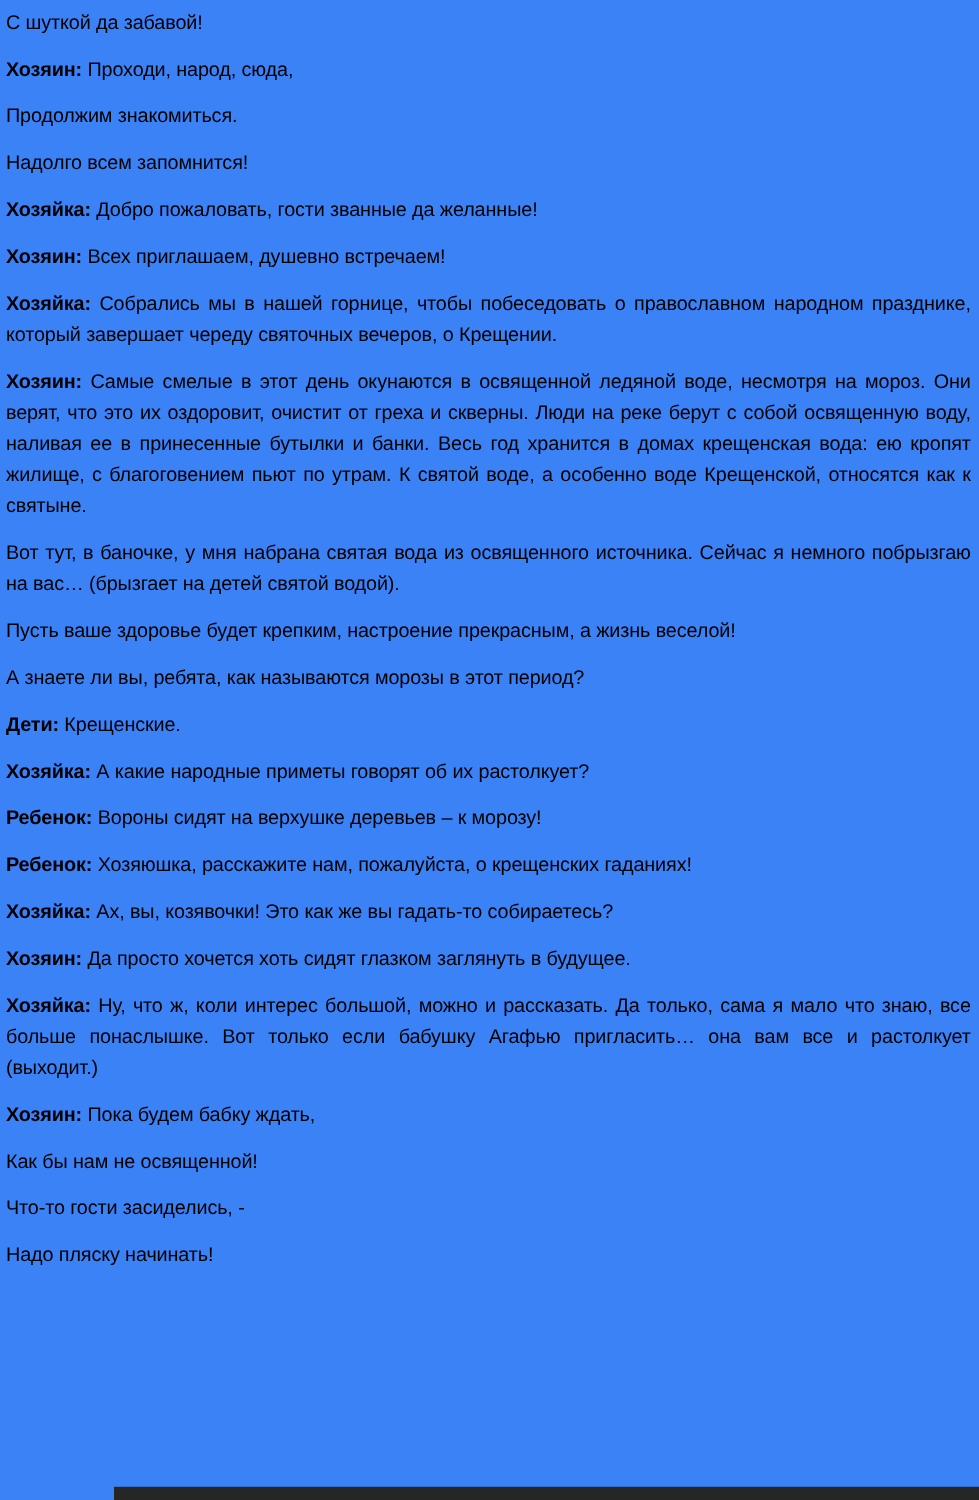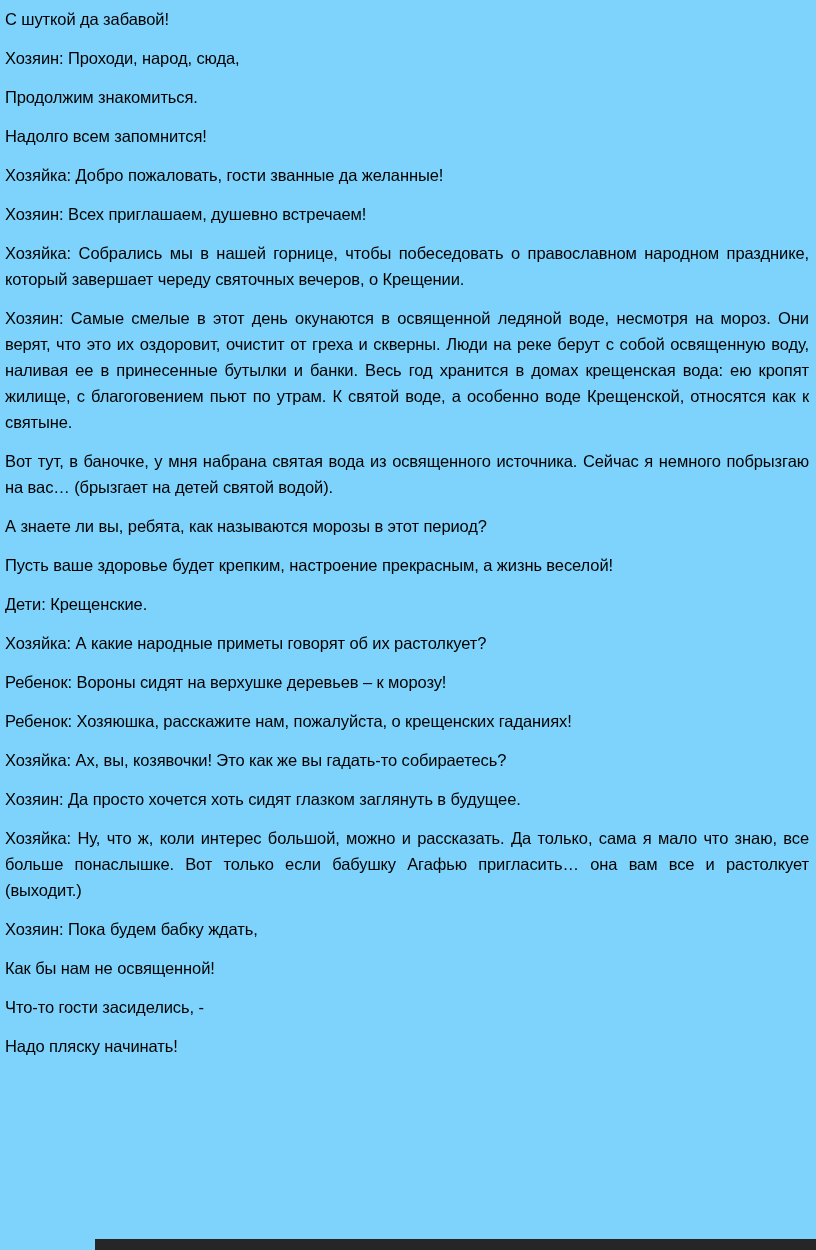--- a/index.html
+++ b/index.html
@@ -19,35 +19,35 @@
     line-height: 26px;
     padding: 6px 7px 0 5px;
     overflow: hidden;
   }
   .para {
     margin: 0 0 13px 0;
     text-align: justify;
     letter-spacing: -0.1px;
   }
   .para .speaker {
-    font-weight: 400;
+    font-weight: 700;
   }
   .table-top-bar {
     position: absolute;
     left: 95px;
     right: 0;
     bottom: 0;
     height: 11px;
     background: #262626;
   }
 </style>
 </head>
 <body>
 
-<div class="page" style="background: #7dd3fc; color: rgb(0, 0, 0);">
+<div class="page" style="background: #3b82f6; color: rgb(0, 0, 0);">
   <div>
   <p class="para"><span class="speech">С шуткой да забавой!</span></p>
 
   <p class="para"><span class="speaker">Хозяин: </span><span class="speech">Проходи, народ, сюда,</span></p>
 
   <p class="para"><span class="speech">Продолжим знакомиться.</span></p>
 
 
   <p class="para"><span class="speech">Надолго всем запомнится!</span></p>
 
@@ -56,23 +56,23 @@
   <p class="para"><span class="speaker">Хозяин: </span><span class="speech">Всех приглашаем, душевно встречаем!</span></p>
 
   <p class="para"><span class="speaker">Хозяйка: </span><span class="speech">Собрались мы в нашей горнице, чтобы побеседовать о православном народном празднике, который завершает череду святочных вечеров, о Крещении.</span></p>
 
 
   <p class="para"><span class="speaker">Хозяин: </span><span class="speech">Самые смелые в этот день окунаются в освященной ледяной воде, несмотря на мороз. Они верят, что это их оздоровит, очистит от греха и скверны. Люди на реке берут с собой освященную воду, наливая ее в принесенные бутылки и банки. Весь год хранится в домах крещенская вода: ею кропят жилище, с благоговением пьют по утрам. К святой воде, а особенно воде Крещенской, относятся как к святыне.</span></p>
 
 
   <p class="para"><span class="speech">Вот тут, в баночке, у мня набрана святая вода из освященного источника. Сейчас я немного побрызгаю на вас… (брызгает на детей святой водой).</span></p>
 
+  <p class="para"><span class="speech">Пусть ваше здоровье будет крепким, настроение прекрасным, а жизнь веселой!</span></p>
+
   <p class="para"><span class="speech">А знаете ли вы, ребята, как называются морозы в этот период?</span></p>
-
-  <p class="para"><span class="speech">Пусть ваше здоровье будет крепким, настроение прекрасным, а жизнь веселой!</span></p>
 
   <p class="para"><span class="speaker">Дети: </span><span class="speech">Крещенские.</span></p>
 
   <p class="para"><span class="speaker">Хозяйка: </span><span class="speech">А какие народные приметы говорят об их растолкует?</span></p>
 
   <p class="para"><span class="speaker">Ребенок: </span><span class="speech">Вороны сидят на верхушке деревьев – к морозу!</span></p>
 
 
   <p class="para"><span class="speaker">Ребенок: </span><span class="speech">Хозяюшка, расскажите нам, пожалуйста, о крещенских гаданиях!</span></p>
 

